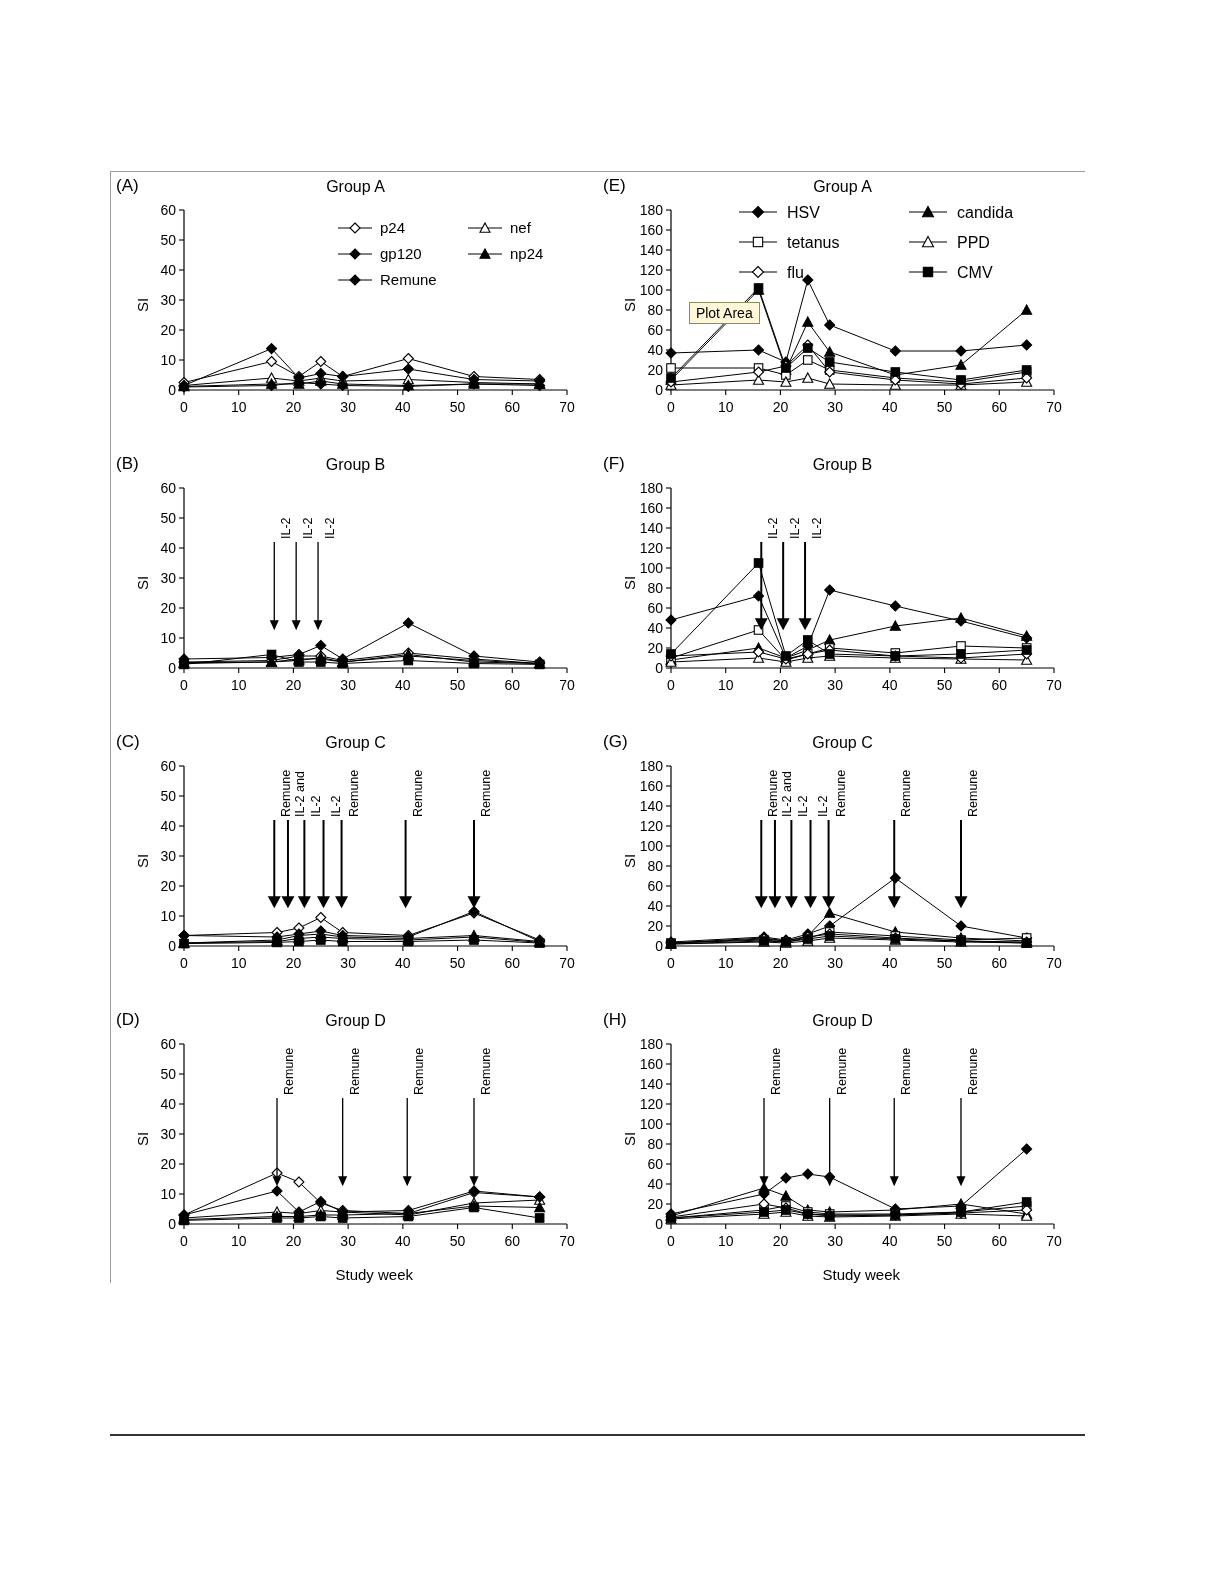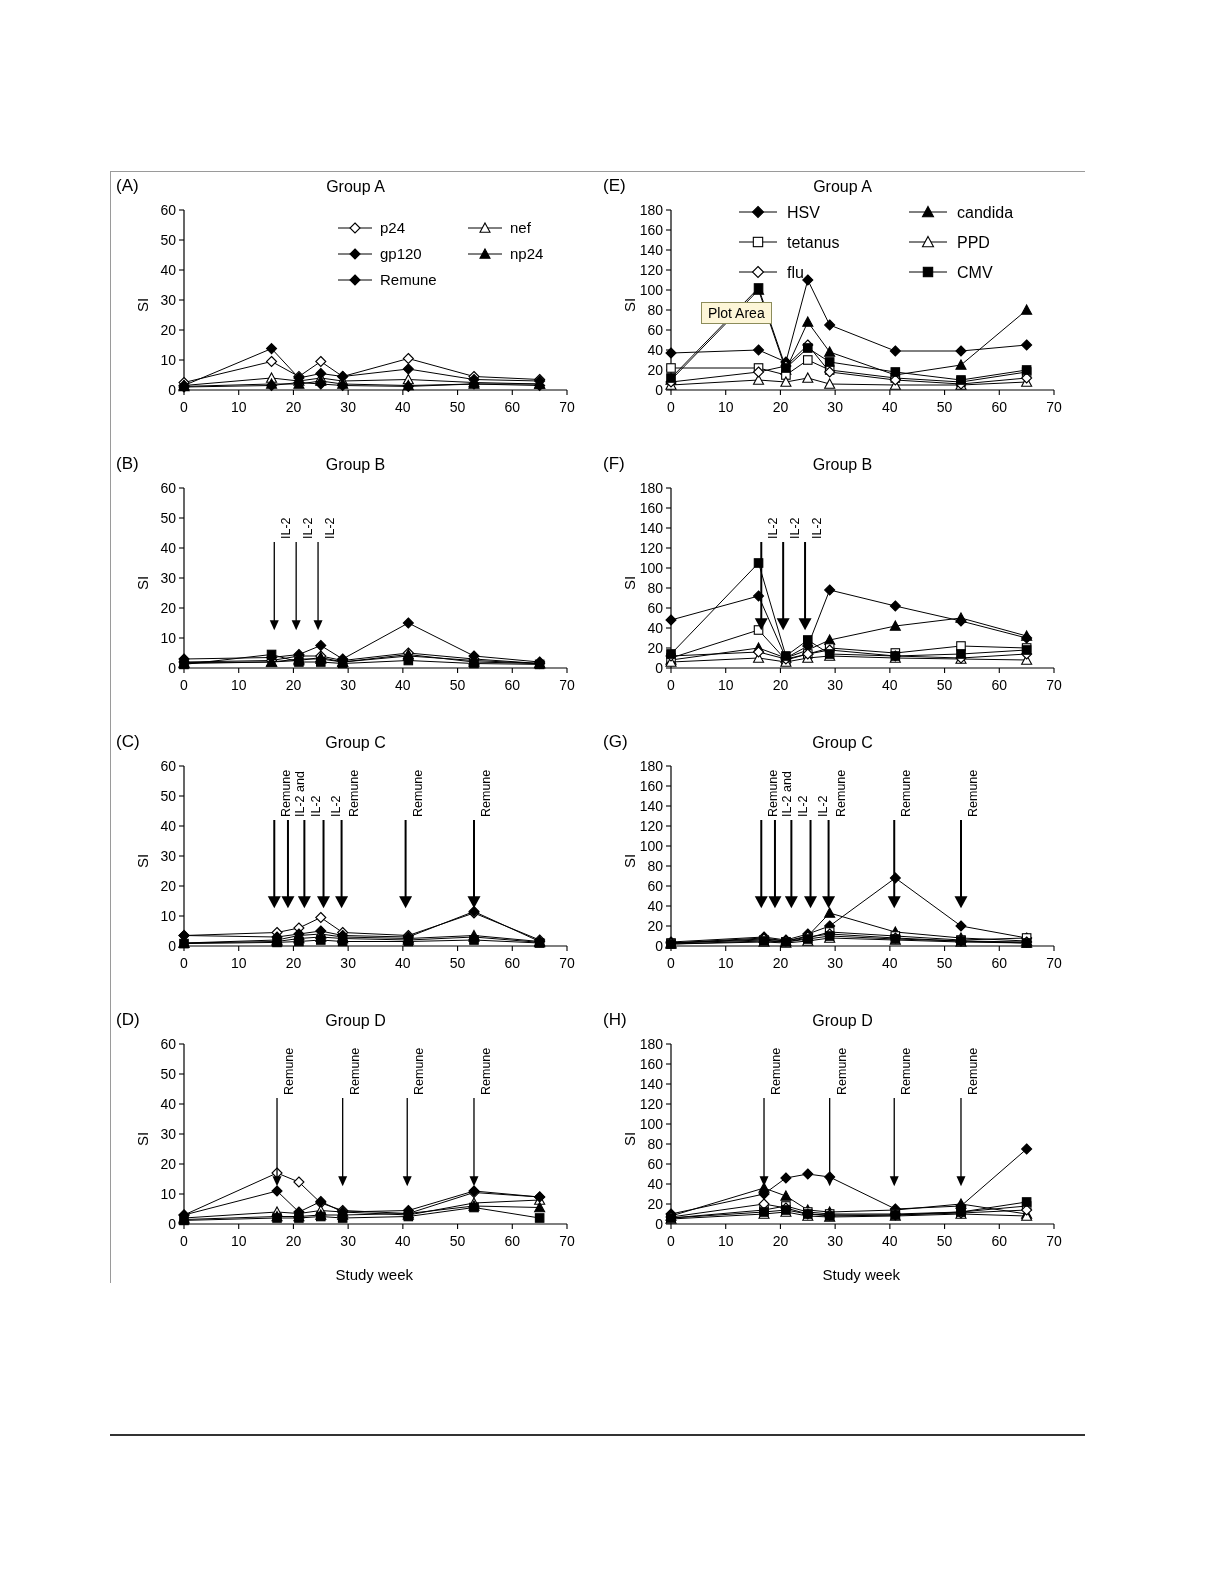--- a/index.html
+++ b/index.html
@@ -53,21 +53,20 @@
     transform-origin:left top;
     letter-spacing:0px;
   }
   .plot-area-box {
     position:absolute;
     background:#fdf6d8;
     border:1px solid #8c8c5a;
     font-size:14px;
     padding:2px 6px;
     color:#000;
-    margin-left:12px;
   }
 </style>
 </head>
 <body>
 
 <div class="page">
   <div class="frame-top"></div>
   <div class="frame-left"></div>
   <div class="frame-bottom"></div>
 

